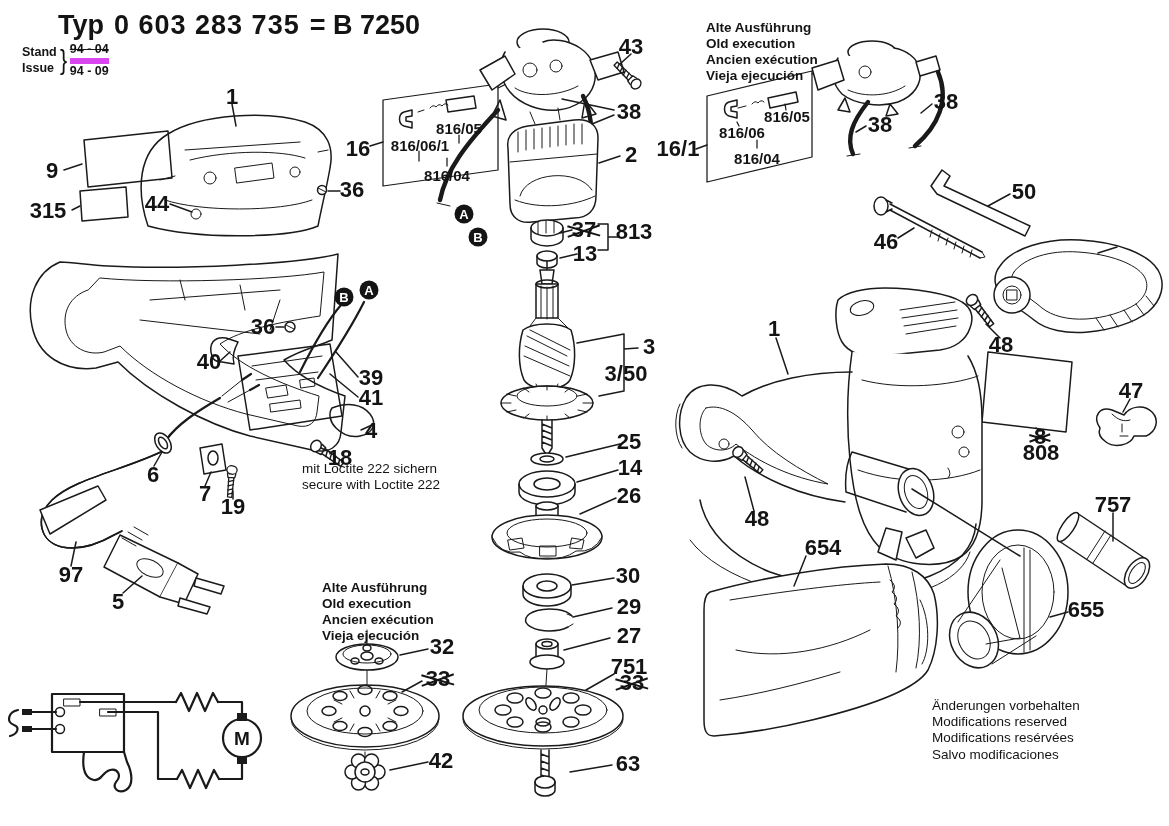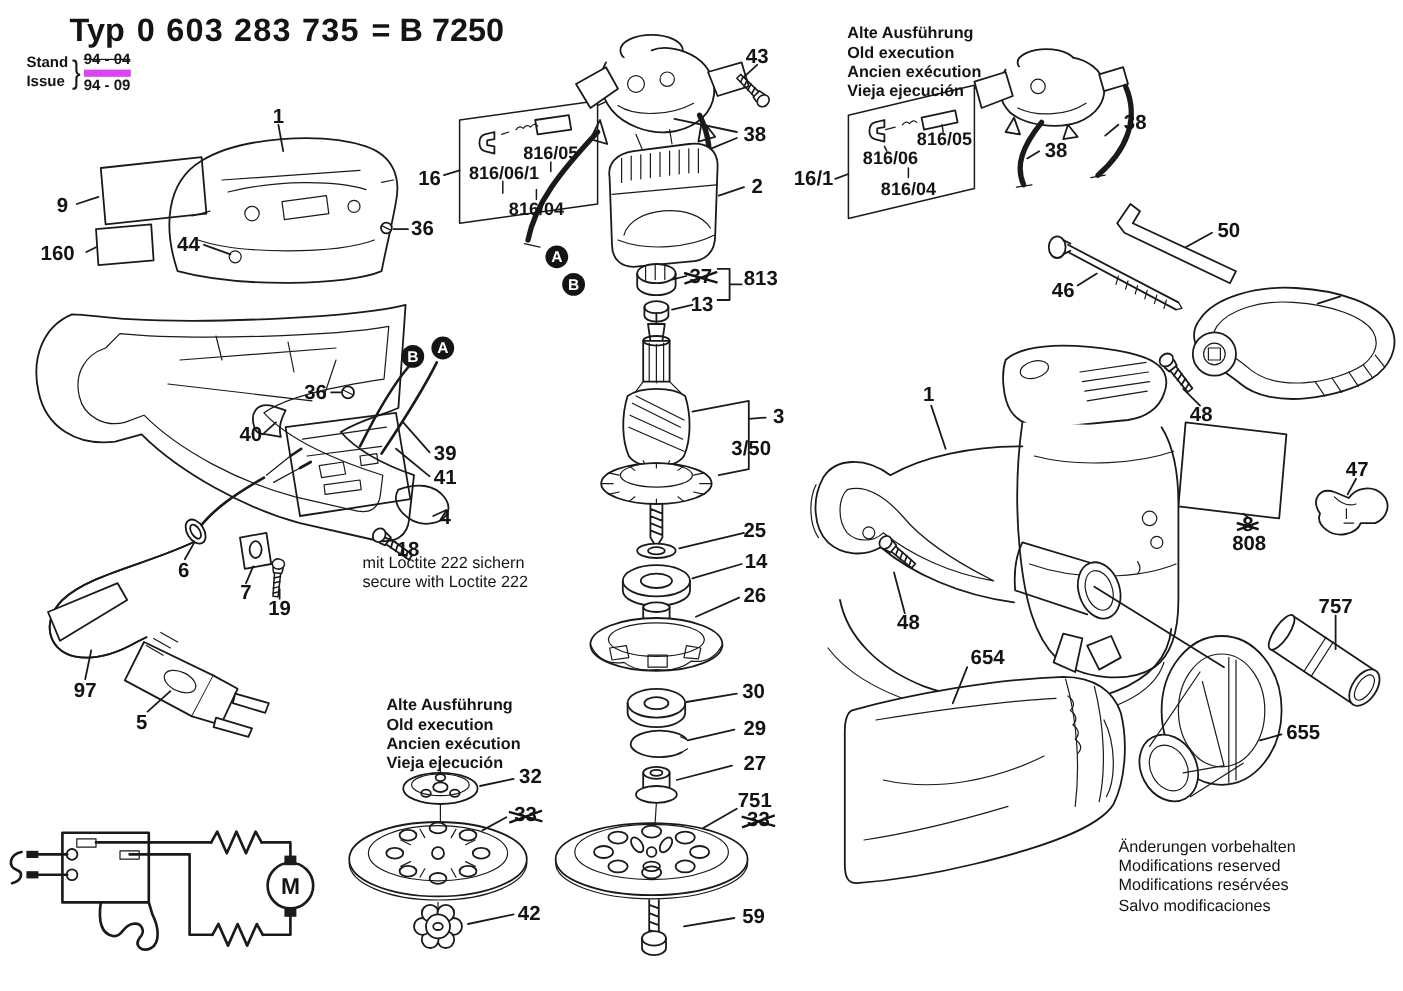--- a/index.html
+++ b/index.html
@@ -7,21 +7,21 @@
          font-family:"Liberation Sans",sans-serif;color:#141414;}
   svg{position:absolute;left:0;top:0;}
   svg *{stroke:#1a1a1a;fill:none;stroke-width:1.5;stroke-linecap:round;stroke-linejoin:round;}
   svg .fillw{fill:#fff;}
   svg .fillb{fill:#1a1a1a;stroke:none;}
   svg .w2{stroke-width:2.2;}
   svg .wire{stroke-width:4.4;}
   svg .thin{stroke-width:1;}
   svg .lead{stroke-width:1.25;}
   svg text{stroke:none;fill:#141414;font-family:"Liberation Sans",sans-serif;font-weight:bold;}
-  .plabel{position:absolute;transform:translate(-50%,-50%);font-size:17px;font-weight:800;
+  .plabel{position:absolute;transform:translate(-50%,-50%);font-size:22px;font-weight:800;
           white-space:nowrap;line-height:1;}
   .struck::before,.struck::after{content:"";position:absolute;left:-5px;right:-5px;top:50%;
           border-top:2px solid #141414;}
   .struck::before{transform:rotate(-20deg);}
   .struck::after{transform:rotate(16deg);}
   .marker{position:absolute;transform:translate(-50%,-50%);width:19px;height:19px;border-radius:50%;
           background:#141414;color:#fff;font-size:13px;font-weight:800;display:flex;
           align-items:center;justify-content:center;}
   #title{position:absolute;left:18px;top:10px;display:flex;align-items:baseline;gap:10px;}
   #title .t1{font-size:27px;font-weight:800;margin-left:40px;}
@@ -487,21 +487,21 @@
   <span class="line">Änderungen vorbehalten</span>
   <span class="line">Modifications reserved</span>
   <span class="line">Modifications resérvées</span>
   <span class="line">Salvo modificaciones</span>
 </div>
 
 
 <div id="labels-layer">
       <div class="plabel" style="left: 232px; top: 97px;">1</div>
       <div class="plabel" style="left: 52px; top: 171px;">9</div>
-      <div class="plabel" style="left: 48px; top: 211px;">160</div>
+      <div class="plabel" style="left: 48px; top: 211px;">315</div>
       <div class="plabel" style="left: 157px; top: 204px;">44</div>
       <div class="plabel" style="left: 352px; top: 190px;">36</div>
       <div class="plabel" style="left: 263px; top: 327px;">36</div>
       <div class="plabel" style="left: 209px; top: 362px;">40</div>
       <div class="plabel" style="left: 371px; top: 378px;">39</div>
       <div class="plabel" style="left: 371px; top: 398px;">41</div>
       <div class="plabel" style="left: 371px; top: 431px;">4</div>
       <div class="plabel" style="left: 153px; top: 475px;">6</div>
       <div class="plabel" style="left: 205px; top: 494px;">7</div>
       <div class="plabel" style="left: 233px; top: 507px;">19</div>
@@ -521,21 +521,21 @@
       <div class="plabel" style="left: 649px; top: 347px;">3</div>
       <div class="plabel" style="left: 626px; top: 374px;">3/50</div>
       <div class="plabel" style="left: 629px; top: 442px;">25</div>
       <div class="plabel" style="left: 630px; top: 468px;">14</div>
       <div class="plabel" style="left: 629px; top: 496px;">26</div>
       <div class="plabel" style="left: 628px; top: 576px;">30</div>
       <div class="plabel" style="left: 629px; top: 607px;">29</div>
       <div class="plabel" style="left: 629px; top: 636px;">27</div>
       <div class="plabel" style="left: 629px; top: 667px;">751</div>
       <div class="plabel struck" style="left: 632px; top: 683px;">33</div>
-      <div class="plabel" style="left: 628px; top: 764px;">59</div>
+      <div class="plabel" style="left: 628px; top: 764px;">63</div>
       <div class="plabel" style="left: 442px; top: 647px;">32</div>
       <div class="plabel struck" style="left: 438px; top: 679px;">33</div>
       <div class="plabel" style="left: 441px; top: 761px;">42</div>
       <div class="plabel" style="left: 678px; top: 149px;">16/1</div>
       <div class="plabel" style="font-size: 15px; left: 787px; top: 116px;">816/05</div>
       <div class="plabel" style="font-size: 15px; left: 742px; top: 132px;">816/06</div>
       <div class="plabel" style="font-size: 15px; left: 757px; top: 158px;">816/04</div>
       <div class="plabel" style="left: 880px; top: 125px;">38</div>
       <div class="plabel" style="left: 946px; top: 102px;">38</div>
       <div class="plabel" style="left: 1024px; top: 192px;">50</div>

